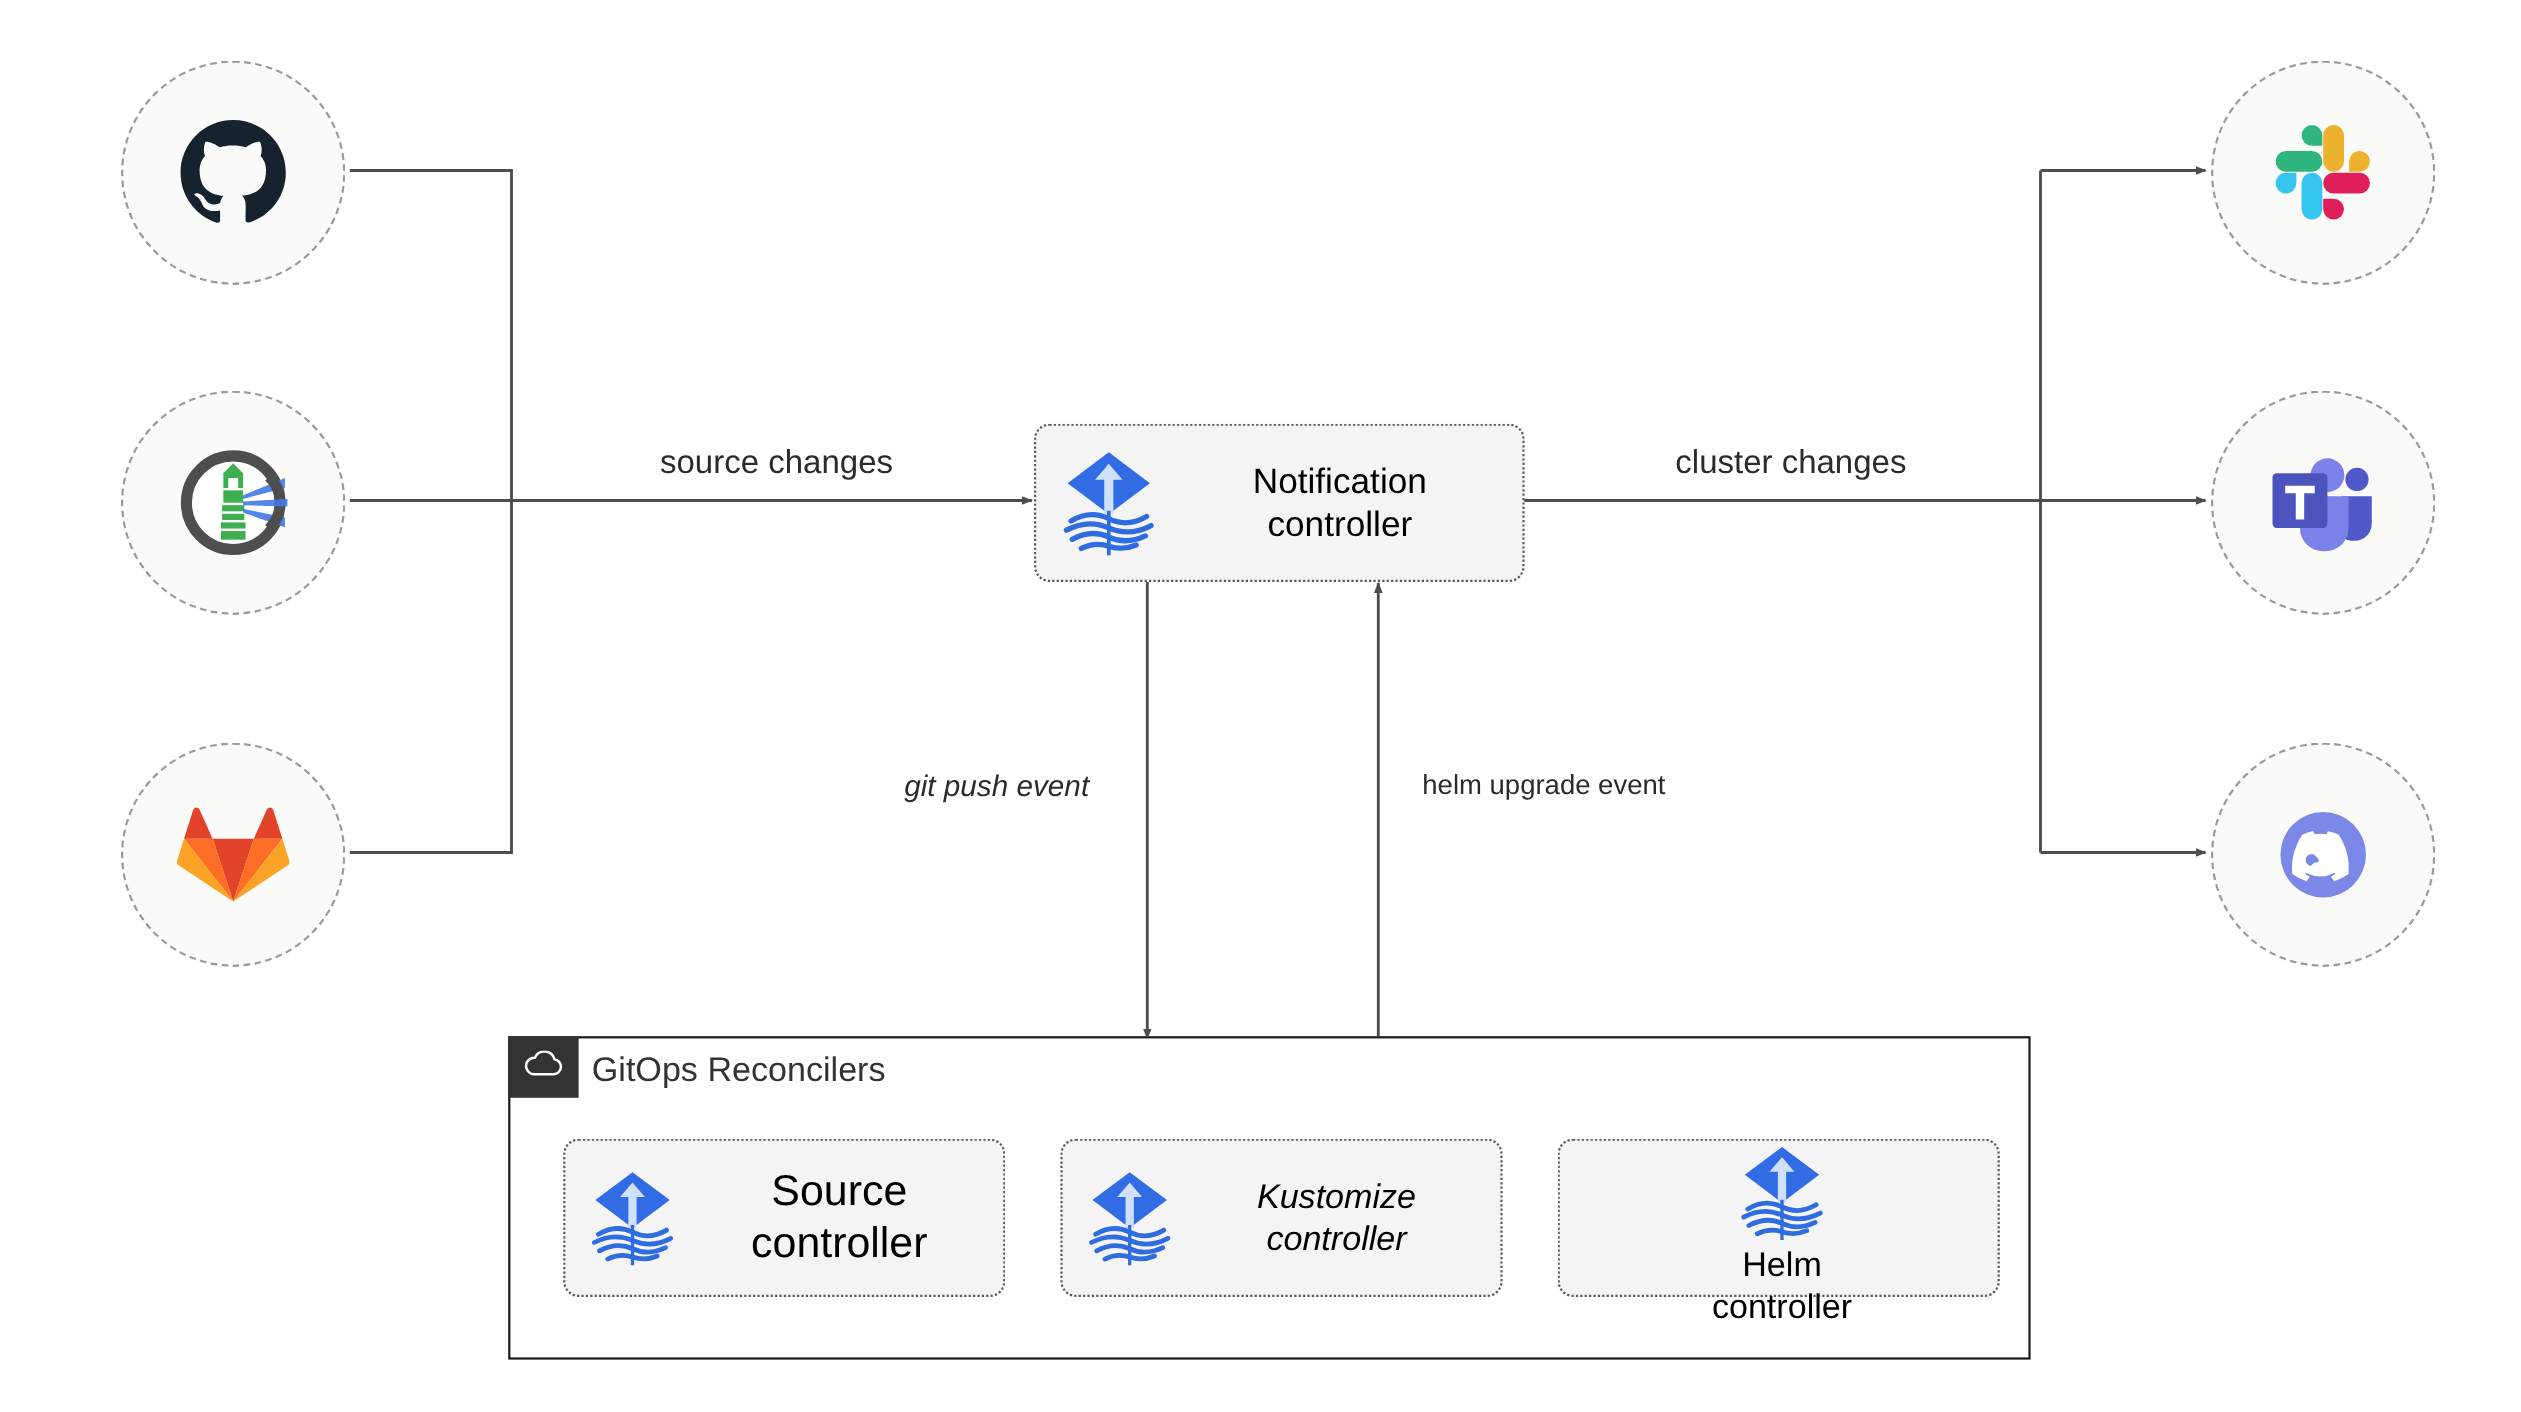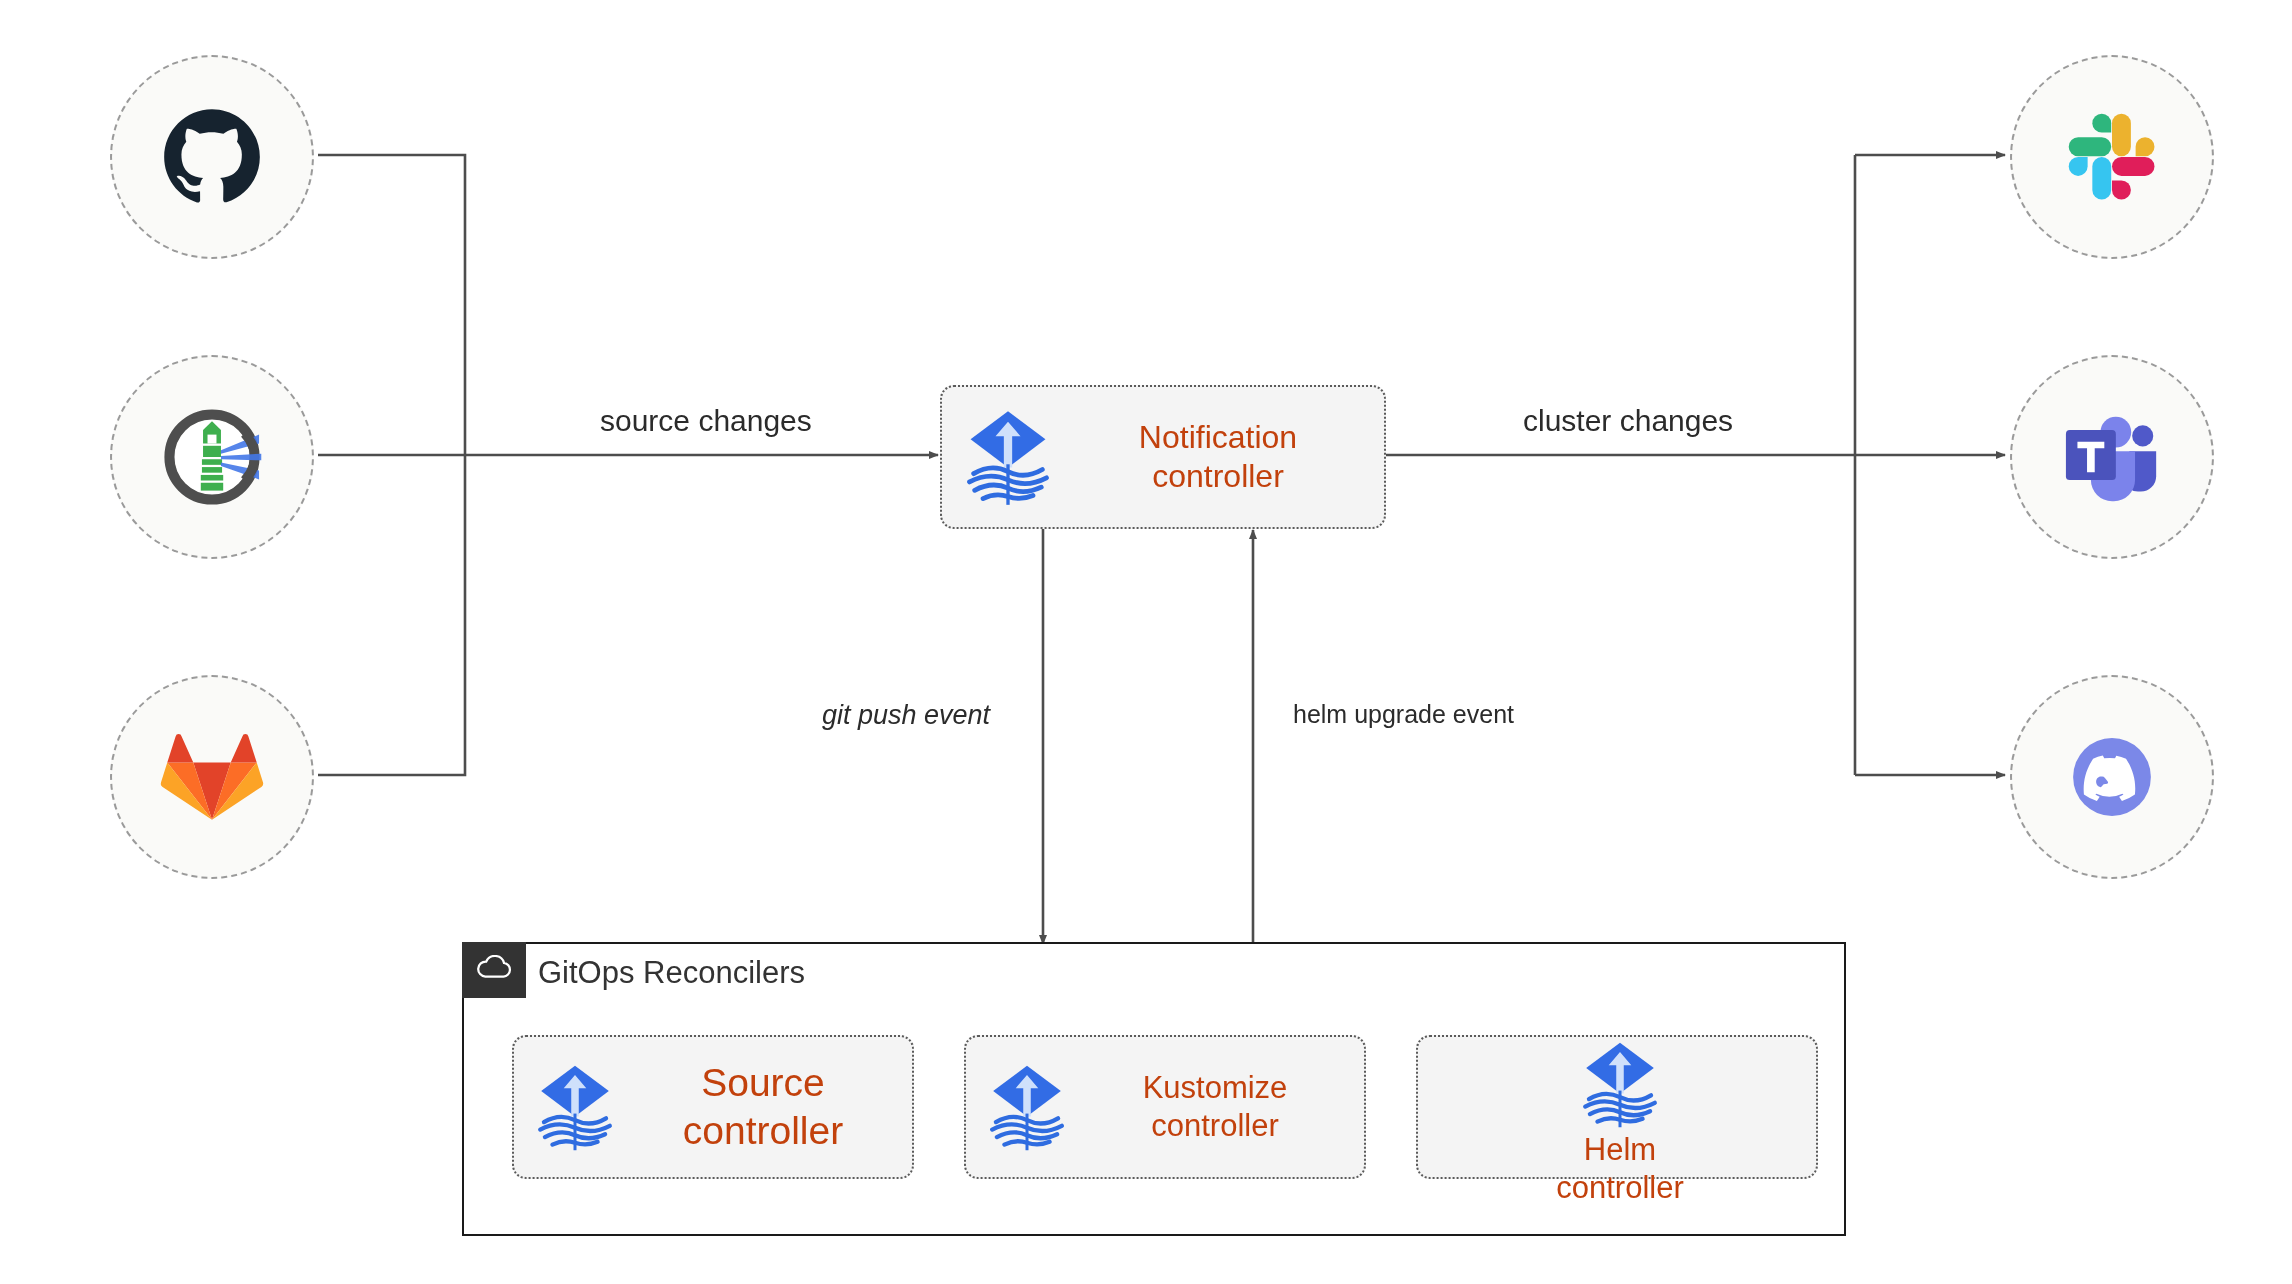--- a/index.html
+++ b/index.html
@@ -8,21 +8,21 @@
   #stage{position:absolute;left:0;top:0;width:2292px;height:1284px;}
   svg.wires{position:absolute;left:0;top:0;width:2292px;height:1284px;overflow:visible;}
 
   .node-circle{position:absolute;border-radius:50%;background:#fafaf8;
       border:2px dashed #9a9a9a;display:flex;align-items:center;justify-content:center;}
   .node-circle svg{display:block;}
 
   .ctrl-box{position:absolute;background:#f4f4f4;border:2px dotted #5a5a5a;
       border-radius:14px;display:flex;align-items:center;}
   .ctrl-icon{flex:0 0 auto;display:flex;align-items:center;justify-content:center;}
-  .ctrl-label{flex:1 1 auto;text-align:center;color:#c2410c;line-height:1.22;
+  .ctrl-label{flex:1 1 auto;text-align:center;color:#000000;line-height:1.22;
       white-space:pre-line;}
 
   .edge-label{position:absolute;color:#2b2b2b;white-space:nowrap;margin-left:17px;}
 
   #container-box{position:absolute;background:#ffffff;border:2px solid #1a1a1a;}
   #container-head{position:absolute;background:#333333;display:flex;
       align-items:center;justify-content:center;}
   #container-title{position:absolute;color:#333;white-space:nowrap;}
 </style>
 </head>
@@ -213,21 +213,21 @@
           <path d="M18 82 Q35 73 50 80 Q65 87 82 79"></path>
           <path d="M26 90 Q38 84 50 88 Q62 92 74 87"></path>
         </g>
         <path fill="none" stroke="#2f6ce0" stroke-width="3.2" d="M50 57 L50 96"></path>
       </svg>
     </span>
     <span class="ctrl-label" style="font-size:39px;">Source
 controller</span>
   </div>
 
-  <div class="ctrl-box" style="left:964px;top:1035px;width:376px;height:140px;padding:0 8px 0 14px;">
+  <div class="ctrl-box" style="left:964px;top:1035px;width:376px;height:140px;padding:0 8px 0 14px;font-style:italic;">
     <span class="ctrl-icon">
       <svg width="94" height="94" viewBox="0 0 100 100">
         <path fill="#326ce5" d="M50 6 L86 33 L50 60 L14 33 Z"></path>
         <path fill="#cfe0fb" d="M50 16 L62 30 L54 30 L54 60 L46 60 L46 30 L38 30 Z"></path>
         <g stroke="#2f6ce0" stroke-width="4.6" fill="none" stroke-linecap="round">
           <path d="M17 66 Q34 56 50 64 Q66 72 83 62"></path>
           <path d="M13 74 Q32 64 50 72 Q68 80 87 70"></path>
           <path d="M18 82 Q35 73 50 80 Q65 87 82 79"></path>
           <path d="M26 90 Q38 84 50 88 Q62 92 74 87"></path>
         </g>

